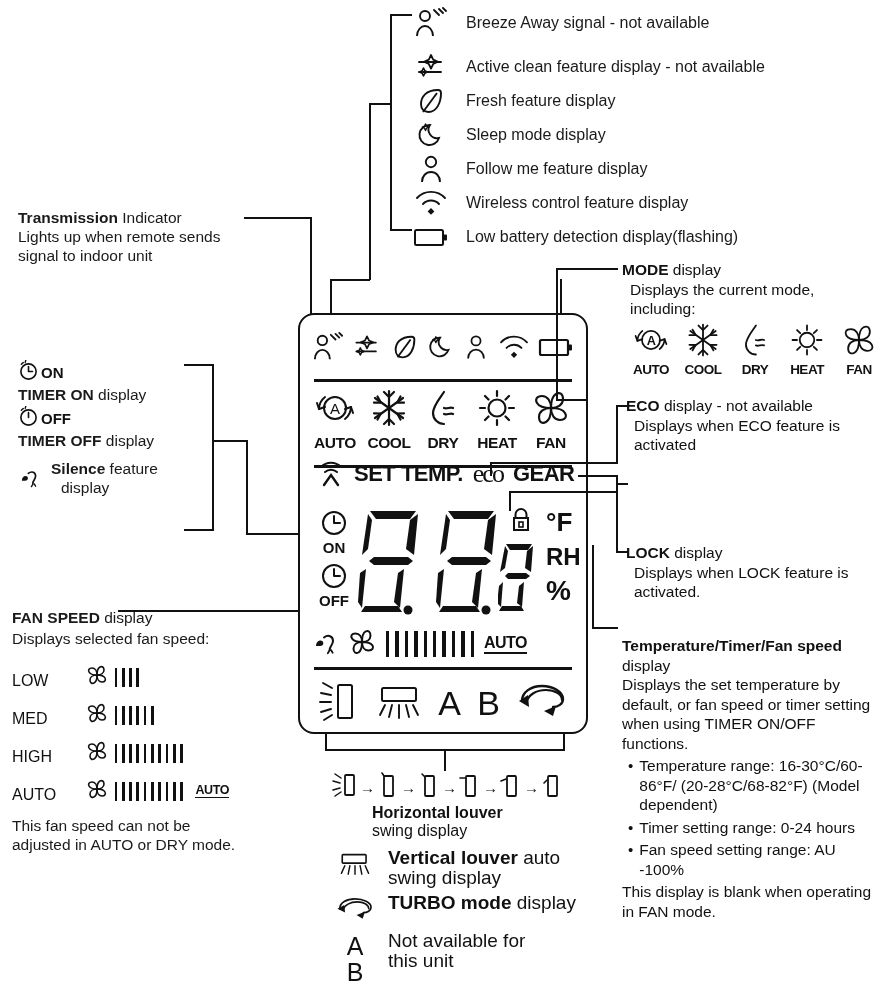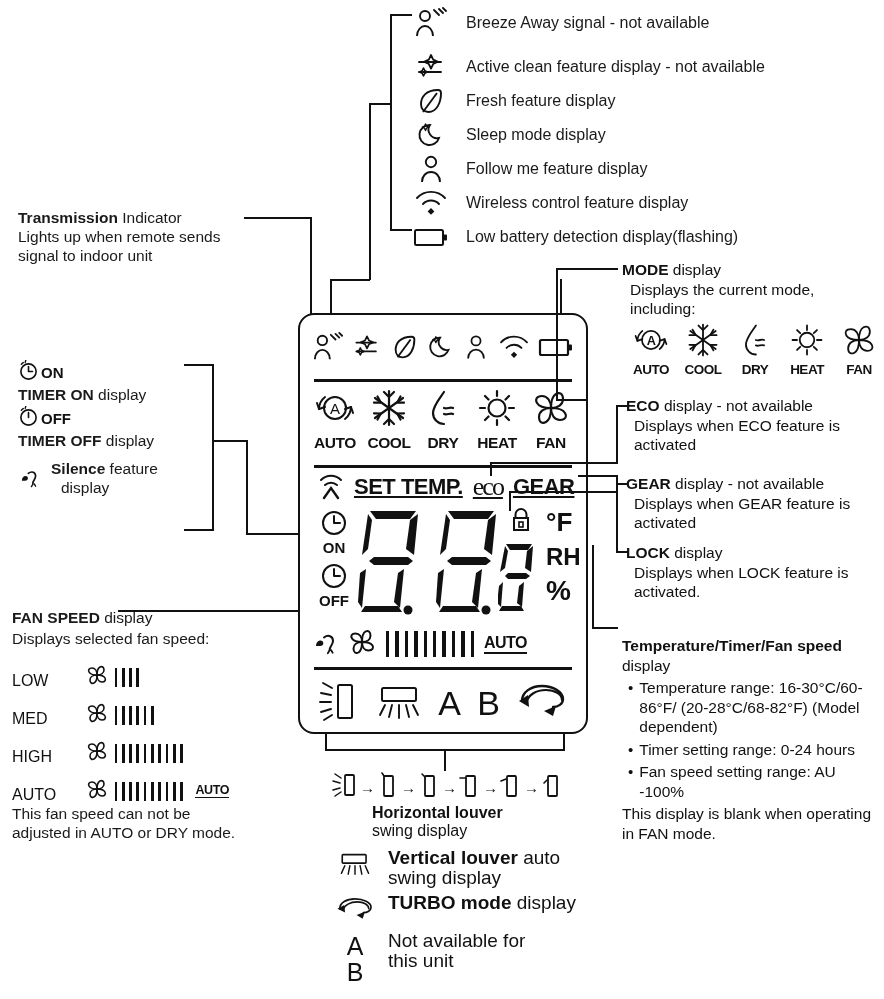--- a/index.html
+++ b/index.html
@@ -36,22 +36,22 @@
   }
   .lcd-sep { position:absolute; left:14px; right:14px; height:2.6px; background:#111; }
 
   .toprow { position:absolute; left:8px; top:8px; right:8px; height:52px;
             display:flex; align-items:center; justify-content:space-around; }
   .moderow { position:absolute; left:8px; right:8px; top:72px; height:78px;
              display:flex; align-items:flex-start; justify-content:space-around; }
   .modecell { display:flex; flex-direction:column; align-items:center; gap:1px; width:52px; }
   .modecell .mlabel { font-size:15.5px; font-weight:bold; letter-spacing:-0.4px; }
 
-  .setrow { position:absolute; left:8px; right:8px; top:154px; height:36px;
-            display:flex; align-items:center;text-decoration:underline; }
+  .setrow { position:absolute; left:8px; right:8px; top:141px; height:36px;
+            display:flex; align-items:center; }
   .setrow .st { font-size:22px; font-weight:bold; letter-spacing:-0.5px; }
 
   .digrow { position:absolute; left:8px; right:6px; top:192px; height:112px; }
   .fanrow { position:absolute; left:12px; right:8px; top:306px; height:46px;
             display:flex; align-items:center; }
   .botrow { position:absolute; left:10px; right:10px; top:360px; height:56px;
             display:flex; align-items:center; justify-content:space-around; }
 
   .bars { display:flex; align-items:center; gap:6px; margin-left:8px; }
   .bar { width:3.4px; height:26px; background:#111; }
@@ -334,21 +334,21 @@
           <span class="fsbar"></span>
             <span class="fsbar"></span>
             <span class="fsbar"></span>
             <span class="fsbar"></span>
             <span class="fsbar"></span>
           <span class="fsauto">AUTO</span>
         </div>
       </div>
     </div>
 
-    <div class="txt" style="margin-top:0; width:240px;">This fan speed  can not be adjusted in  AUTO or DRY mode.</div>
+    <div class="txt" style="margin-top:12px; width:240px;">This fan speed  can not be adjusted in  AUTO or DRY mode.</div>
   </div>
 
   <div id="lcd">
 
     <div class="toprow">
       <span>
         <svg width="34" height="30" viewBox="0 0 36 32">
             <circle cx="12" cy="9" r="5" fill="none" stroke="#111" stroke-width="2"></circle>
             <path d="M4 29c0-6 4-10 8-10s8 4 8 10" fill="none" stroke="#111" stroke-width="2"></path>
             <path d="M21 3l5 5M26 2l4 4M30 1l3 3" stroke="#111" stroke-width="1.9" stroke-linecap="round"></path>
@@ -699,45 +699,40 @@
     <div class="h">
       <span class="bold">ECO</span><span> display - not available</span>
     </div>
     <div class="p">Displays when ECO feature is activated</div>
   </div>
 
   <div class="ln lnh" style="left:578px; top:475px; width:40px;"></div>
   <div class="ln lnv" style="left:616px; top:475px; height:46px;"></div>
   <div class="ln lnh" style="left:616px; top:483px; width:12px;"></div>
 
-  <div class="rblock" style="left:626px; top:474px; width:258px;">
-    <div class="h">
-      <span class="bold">GEAR</span><span> display - not available</span>
-    </div>
-    <div class="p">Displays when GEAR feature  is activated</div>
-  </div>
 
   <div class="ln lnv" style="left:509px; top:491px; height:20px;"></div>
   <div class="ln lnh" style="left:509px; top:491px; width:107px;"></div>
   <div class="ln lnh" style="left:616px; top:551px; width:12px;"></div>
   <div class="ln lnv" style="left:616px; top:491px; height:61px;"></div>
 
   <div class="rblock" style="left:626px; top:543px; width:258px;">
     <div class="h">
       <span class="bold">LOCK</span><span> display</span>
     </div>
     <div class="p">Displays when LOCK feature is activated.</div>
   </div>
 
   <div class="ln lnv" style="left:592px; top:545px; height:83px;"></div>
   <div class="ln lnh" style="left:592px; top:627px; width:26px;"></div>
 
   <div class="rblock" style="left:622px; top:630px; width:262px;margin-top:6px;">
     <div class="h bold">Temperature/Timer/Fan speed</div>
     <div class="h">display</div>
+    <div class="h">Displays the set temperature by default, or fan speed or timer setting when using TIMER ON/OFF functions.</div>
     <div class="bullets">
       <div class="bul">
         <span class="dot">•</span>
         <span>Temperature range: 16-30°C/60-86°F/ (20-28°C/68-82°F) (Model dependent)</span>
       </div>
       <div class="bul">
         <span class="dot">•</span>
         <span>Timer setting range: 0-24 hours</span>
       </div>
       <div class="bul">

